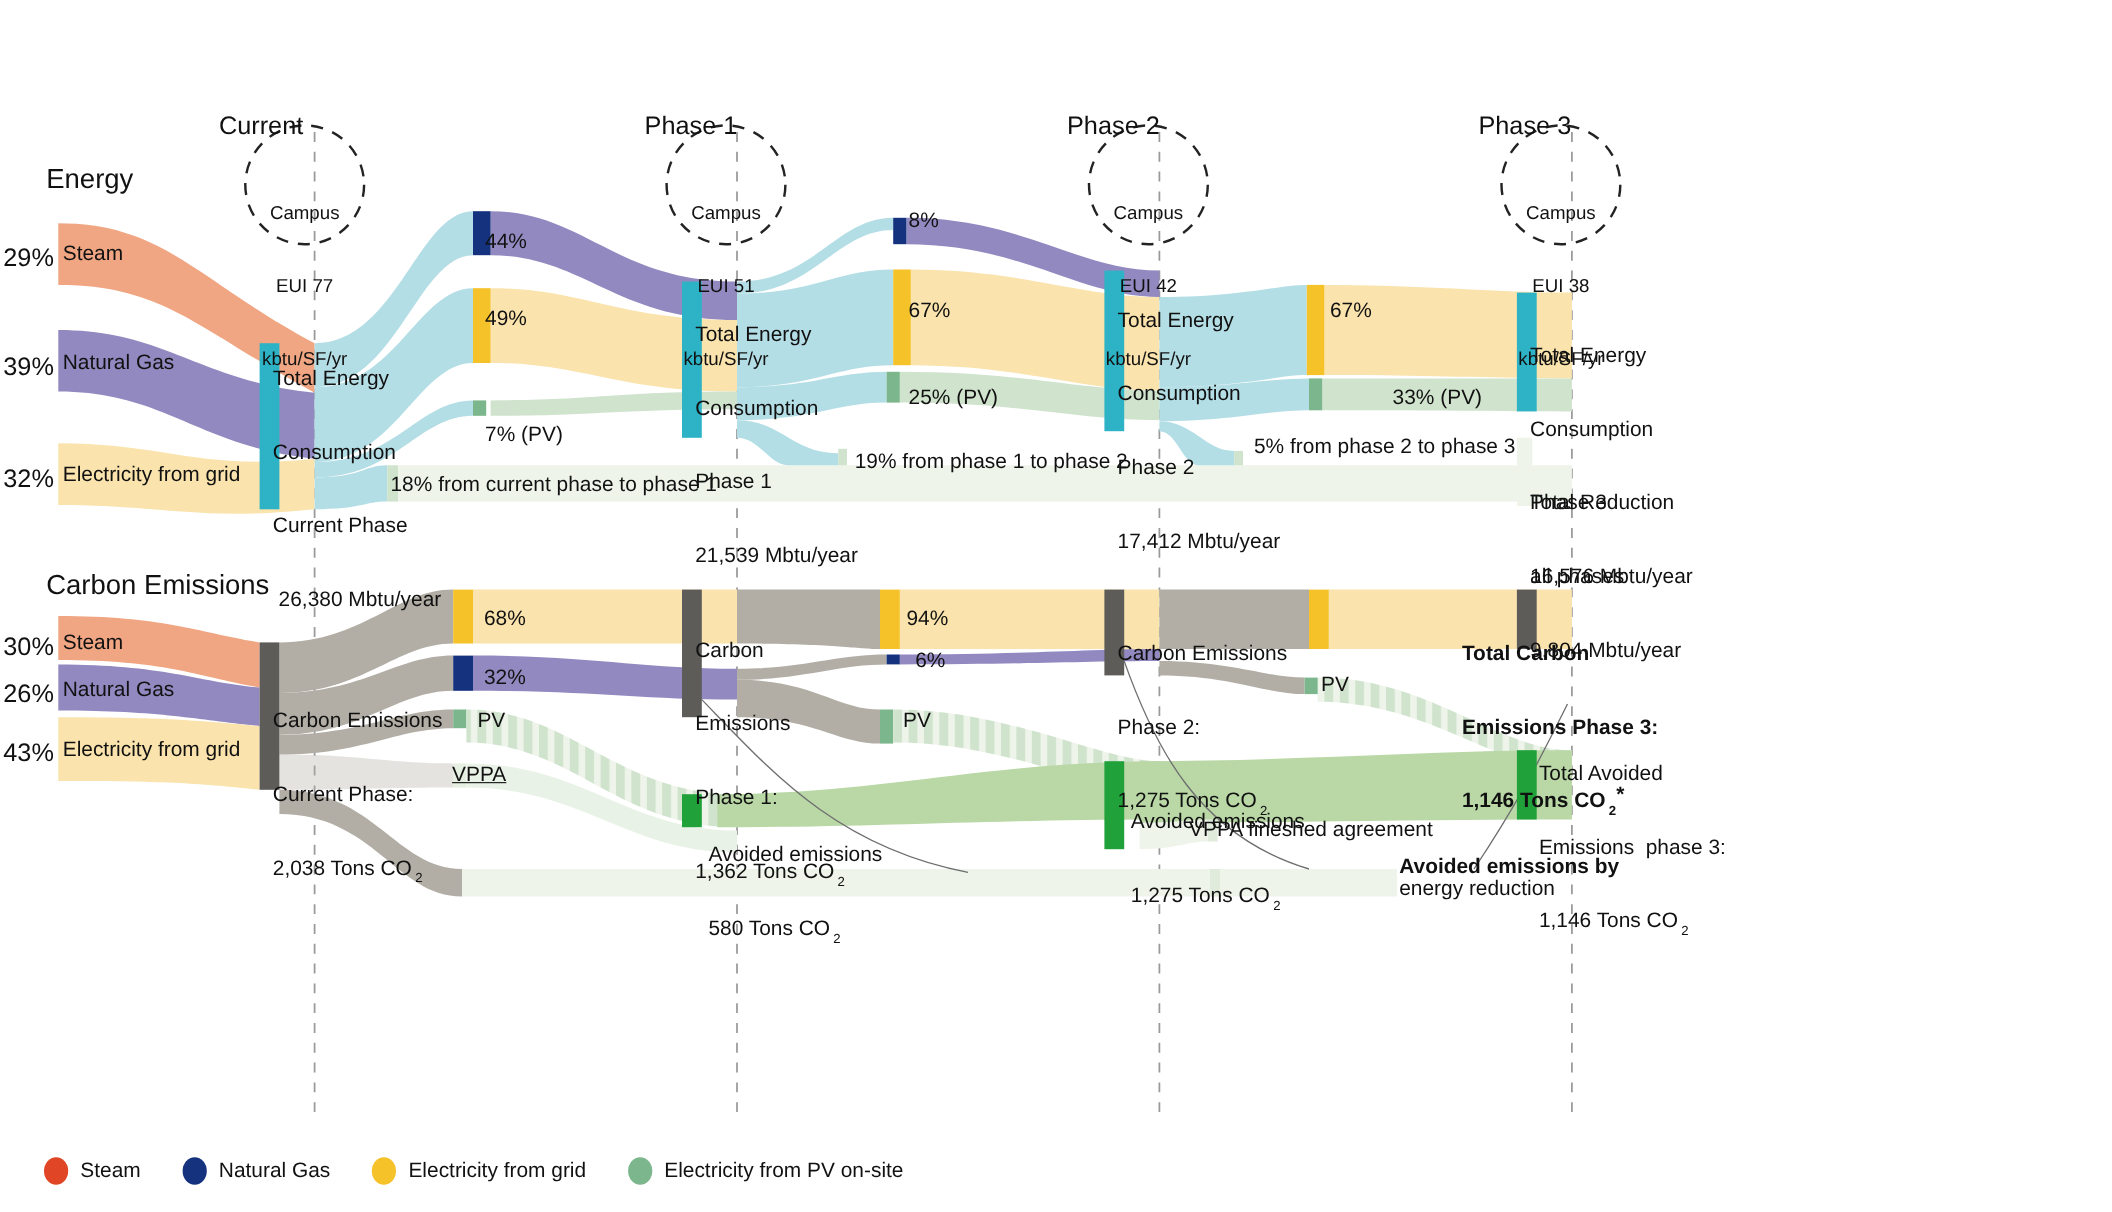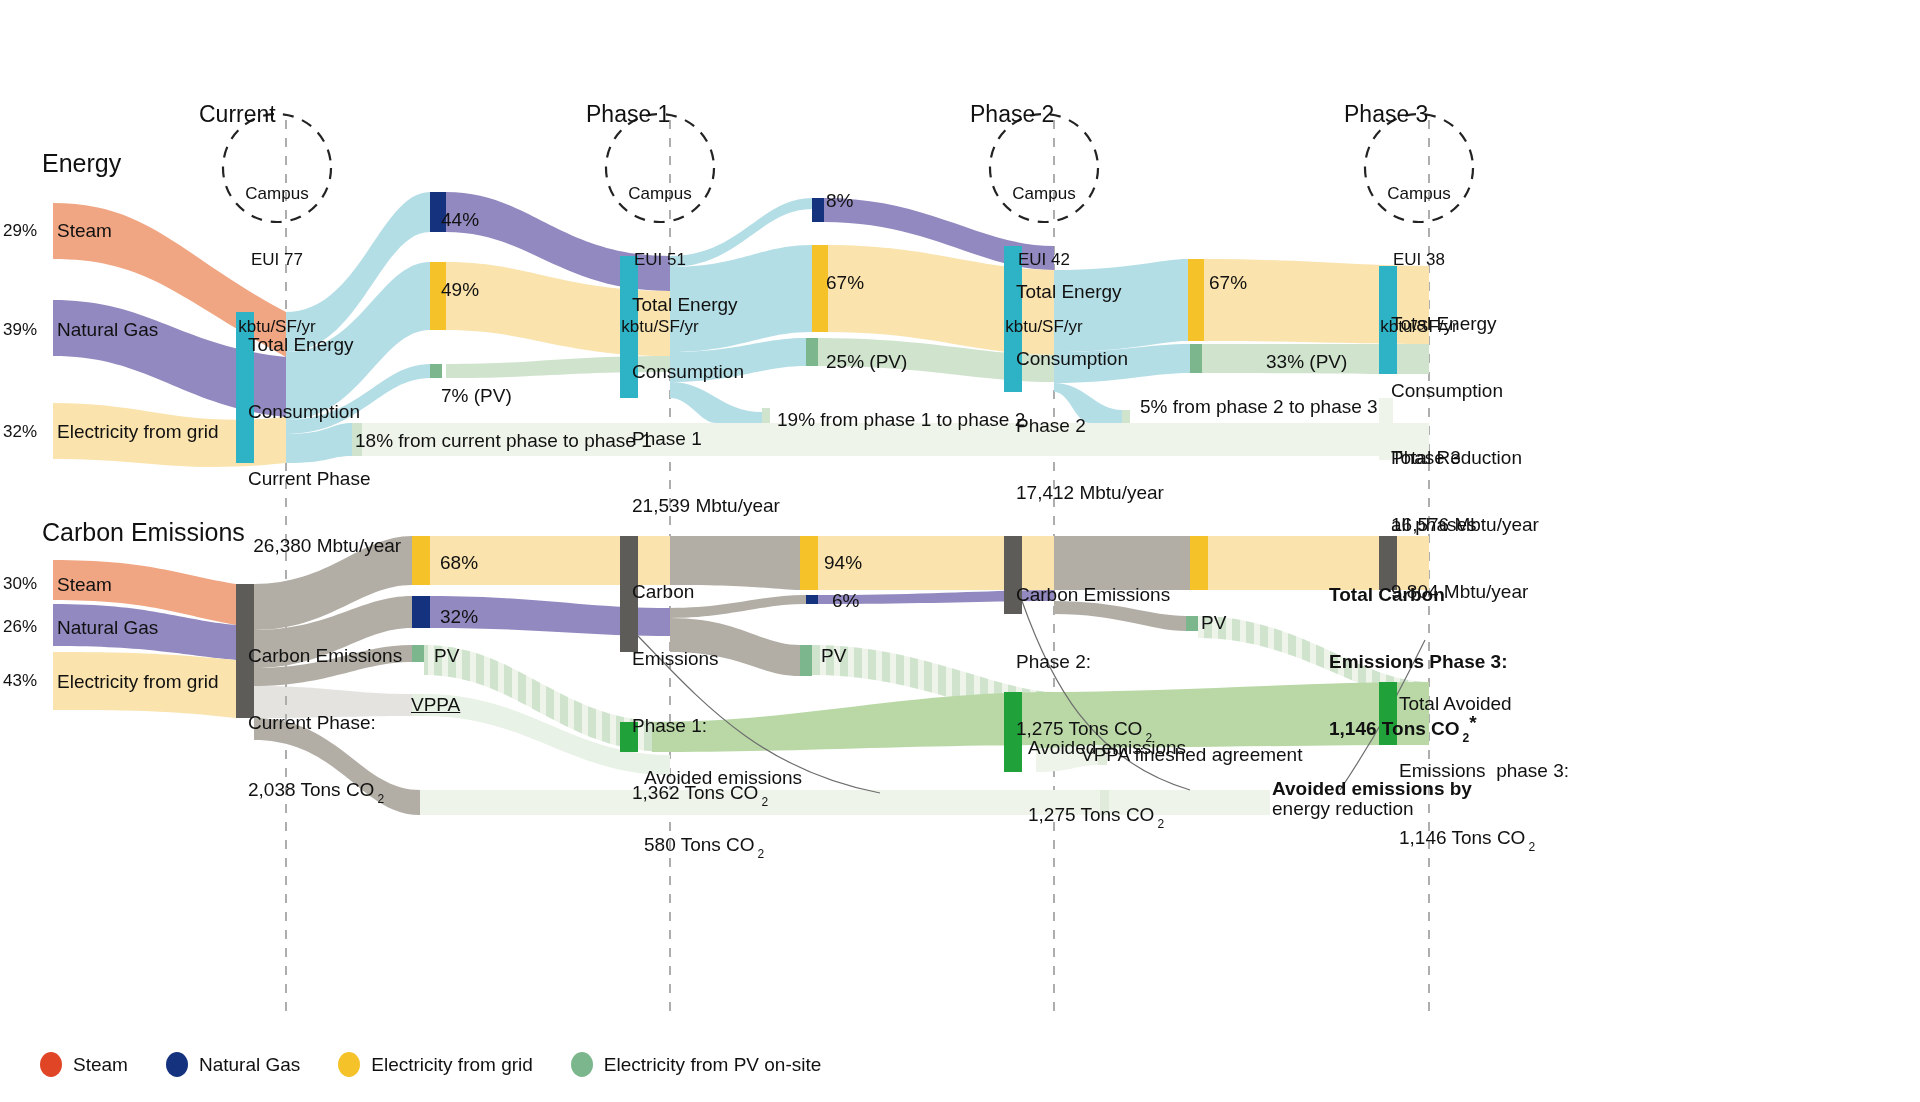--- a/index.html
+++ b/index.html
@@ -3,21 +3,21 @@
 <meta charset="utf-8">
 <style>
   html,body{margin:0;padding:0;background:#ffffff;}
   body{width:1920px;height:1102px;position:relative;overflow:hidden;
        font-family:"Liberation Sans","DejaVu Sans",sans-serif;color:#1a1a1a;}
   #root{position:absolute;left:0;top:0;width:1920px;height:1102px;}
   svg#sankey{position:absolute;left:0;top:0;width:1920px;height:1102px;}
   .txt{position:absolute;white-space:pre;line-height:1.18;}
   .phase-title{font-size:23px;color:#111;text-align:right;}
   .section-title{font-size:25px;color:#111;}
-  .pctleft{font-size:17px;color:#111;}
+  .pctleft{font-size:23px;color:#111;}
   .nodelabel{font-size:19px;color:#111;}
   .flowlabel{font-size:19px;color:#111;}
   .circletxt{font-size:17px;color:#111;text-align:center;line-height:1.3;}
   .legend-row{position:absolute;left:40px;top:1052px;display:flex;align-items:center;gap:0px;}
   .legend-item{display:flex;align-items:center;margin-right:38px;}
   .legend-dot{width:22px;height:25px;border-radius:50%;margin-right:11px;}
   .legend-label{font-size:19px;color:#111;white-space:nowrap;}
   .sub{font-size:12px;vertical-align:baseline;position:relative;top:7px;padding-left:3px;}
   .star{font-size:19px;position:relative;top:-6px;}
 </style>

